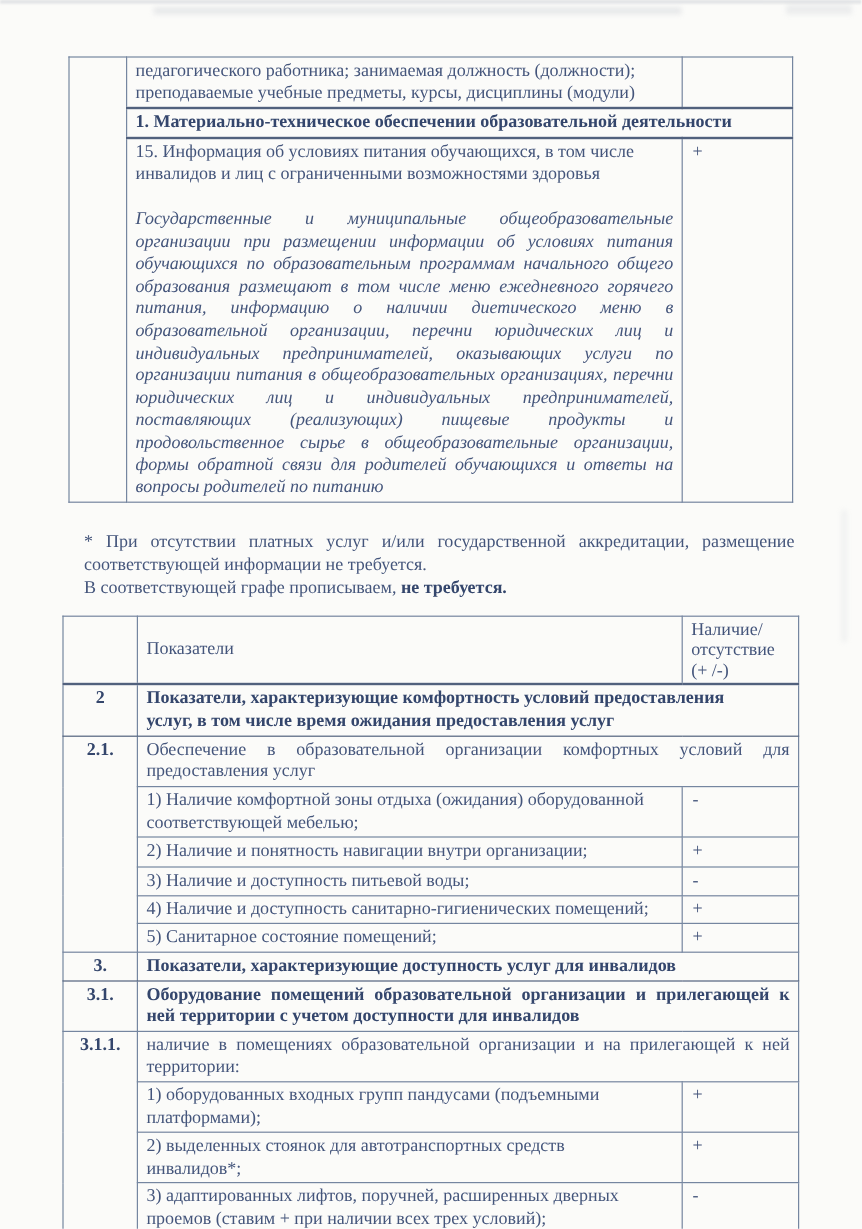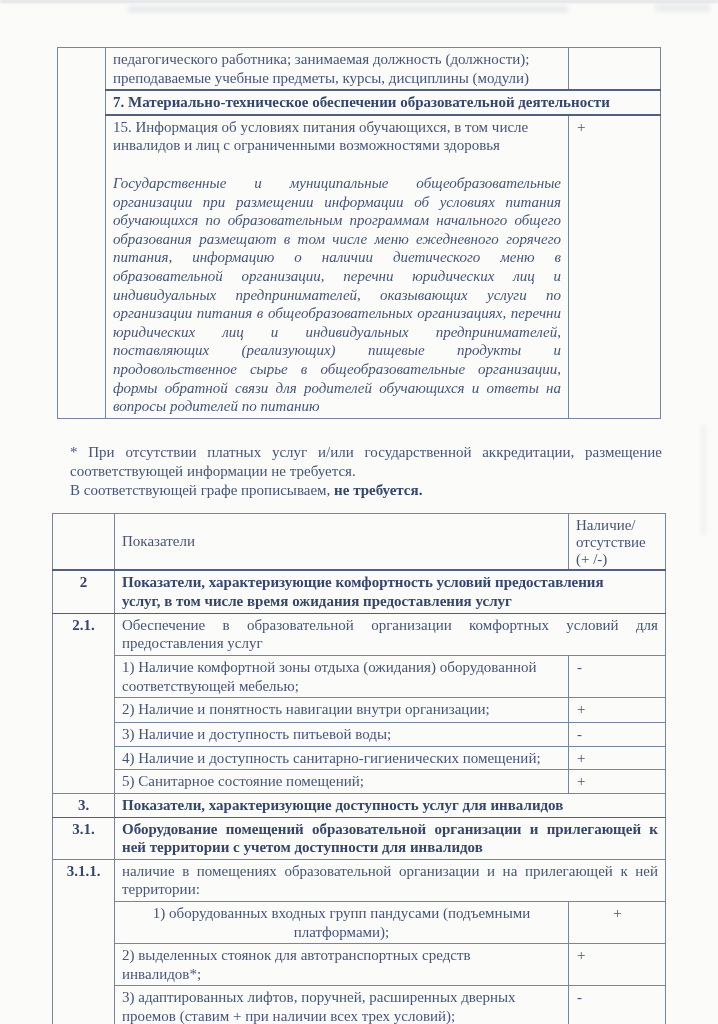--- a/index.html
+++ b/index.html
@@ -53,21 +53,21 @@
   .t2 .c-txt{width:454px;}
   .t2 .c-val{width:97px;}
   .t2 tr.hd td{height:52px;border-bottom:2px solid var(--line-dark);}
   .t2 td.hd-presence{line-height:1.12;padding-top:3px;}
   .t2 tr.sec td{border-bottom:1.5px solid var(--line-dark);}
   .t2 tr.h43 td{height:43px;} .t2 tr.h31 td{height:31px;}
   .t2 tr.h36 td{height:36px;margin-left:43px;} .t2 tr.h25 td{height:25px;}
   .t2 tr.h20 td{height:20px;} .t2 tr.h18 td{height:18px;}
   .t2 tr.h17 td{height:17px;margin-top:36px;} .t2 tr.h23 td{height:23px;}
   .t2 tr.h35 td{height:35px;} .t2 tr.h41 td{height:41px;}
-  .t2 tr.h38 td{height:38px;text-align:center;} .t2 tr.h39 td{height:39px;}
+  .t2 tr.h38 td{height:38px;} .t2 tr.h39 td{height:39px;}
   .t2 tr.redline td{border-top:1.5px solid var(--line-red);}
   .t2 td.numcell{text-align:center;}
 </style>
 </head>
 <body>
 
 <div class="page">
 
   <div class="smudge s1"></div>
   <div class="smudge s2"></div>
@@ -81,21 +81,21 @@
         <col class="c-val">
       </colgroup>
     <tbody>
         <tr class="ra">
       <td rowspan="3"></td>
       <td class="pre">педагогического работника; занимаемая должность (должности);
 преподаваемые учебные предметы, курсы, дисциплины (модули)</td>
       <td></td>
     </tr>
     <tr class="rb">
-      <td colspan="2" class="b">7. Материально-техническое обеспечении образовательной деятельности</td>
+      <td colspan="2" class="b">1. Материально-техническое обеспечении образовательной деятельности</td>
     </tr>
     <tr class="rc">
       <td>
         <p class="pre">15. Информация об условиях питания обучающихся, в том числе
 инвалидов и лиц с ограниченными возможностями здоровья</p>
         <p class="note-italic just">Государственные и муниципальные общеобразовательные организации при размещении информации об условиях питания обучающихся по образовательным программам начального общего образования размещают в том числе меню ежедневного горячего питания, информацию о наличии диетического меню в образовательной организации, перечни юридических лиц и индивидуальных предпринимателей, оказывающих услуги по организации питания в общеобразовательных организациях, перечни юридических лиц и индивидуальных предпринимателей, поставляющих (реализующих) пищевые продукты и продовольственное сырье в общеобразовательные организации, формы обратной связи для родителей обучающихся и ответы на вопросы родителей по питанию</p>
       </td>
       <td class="val">+</td>
     </tr>
   </tbody>

